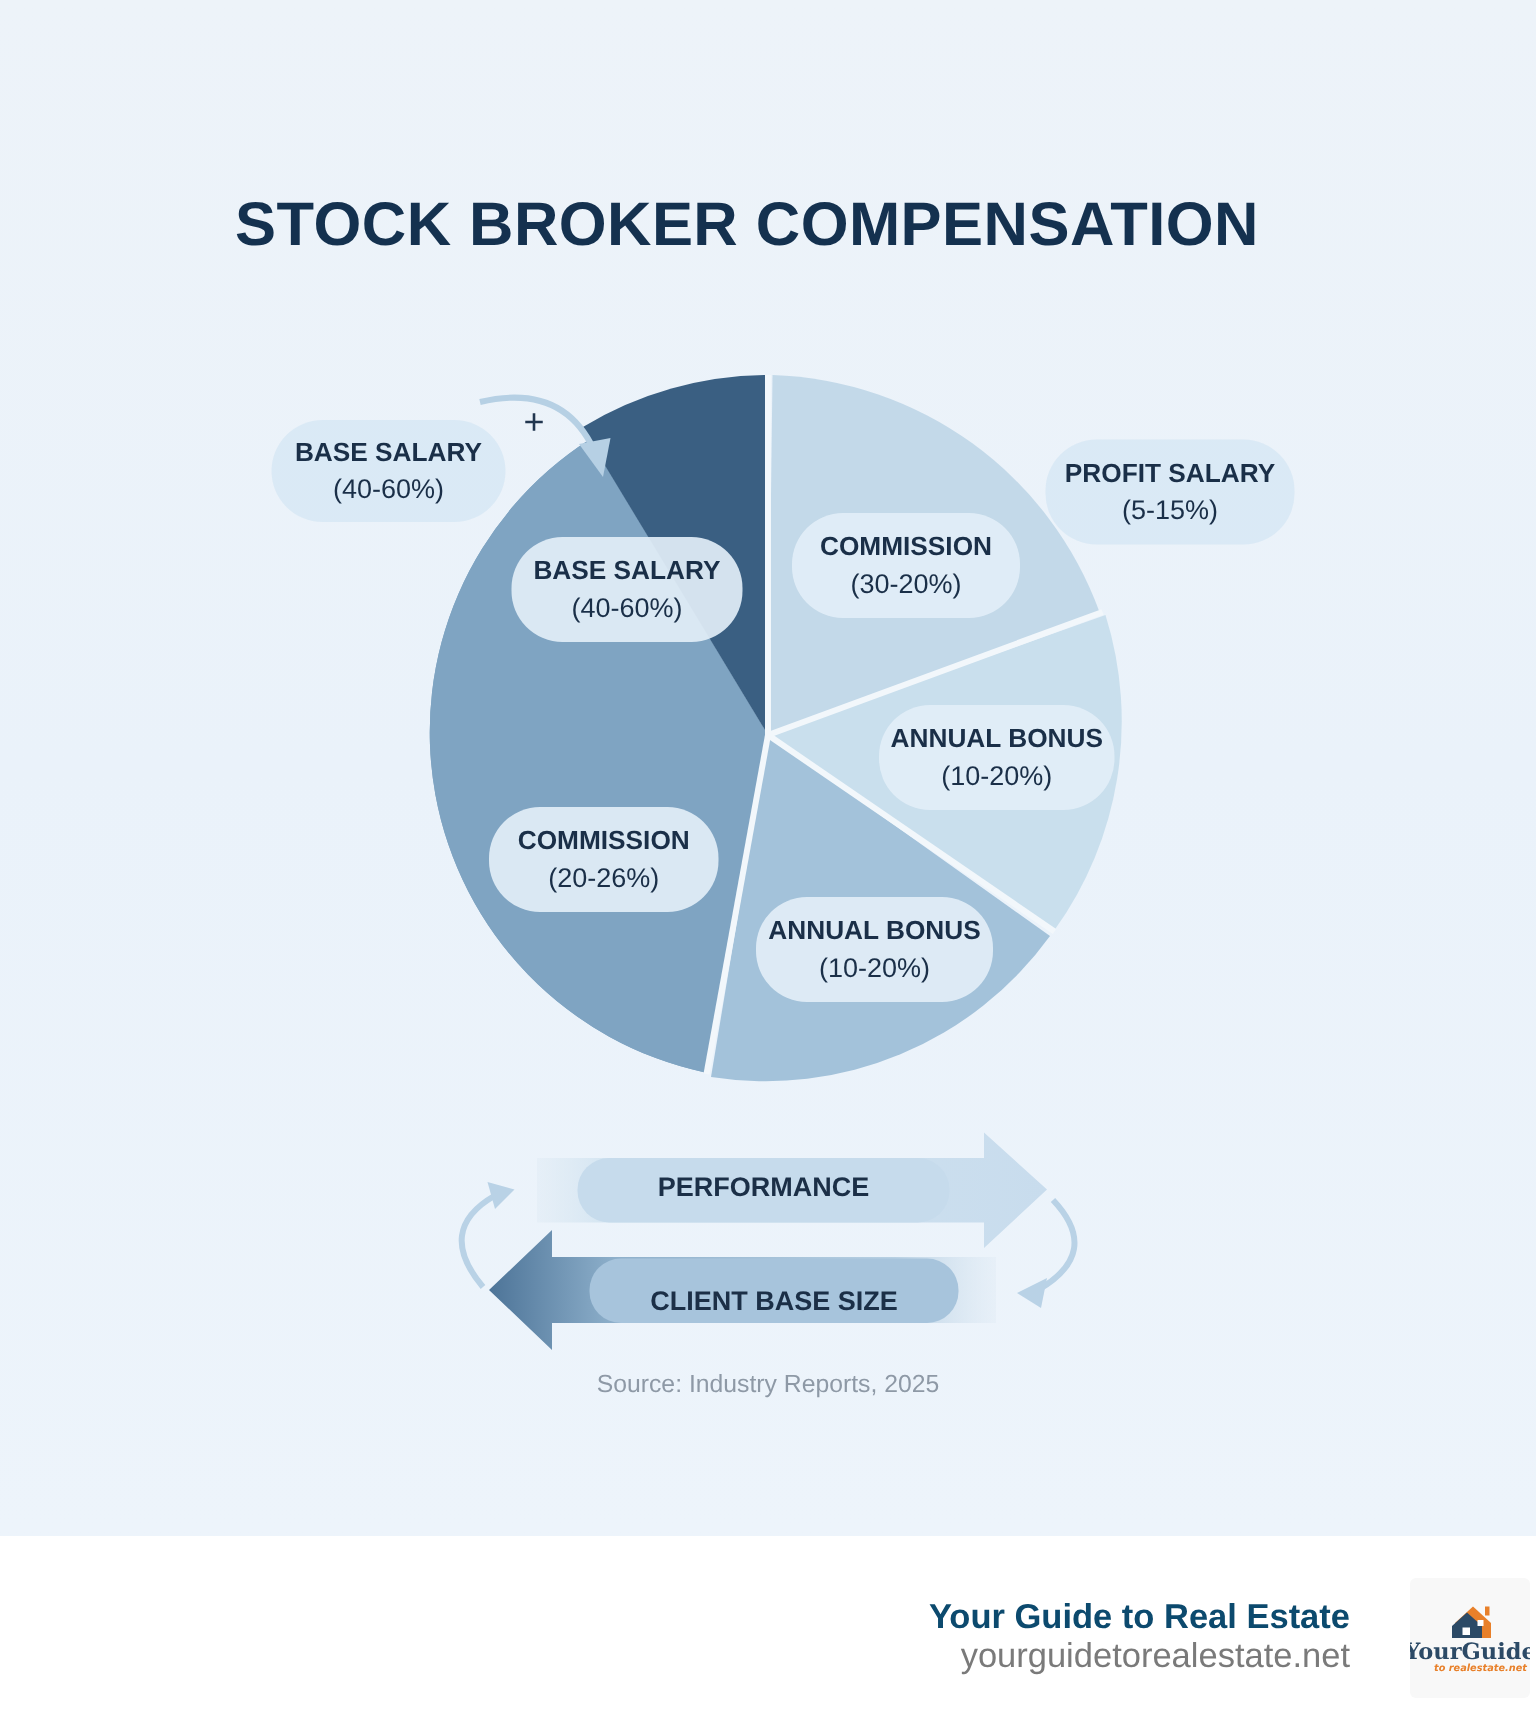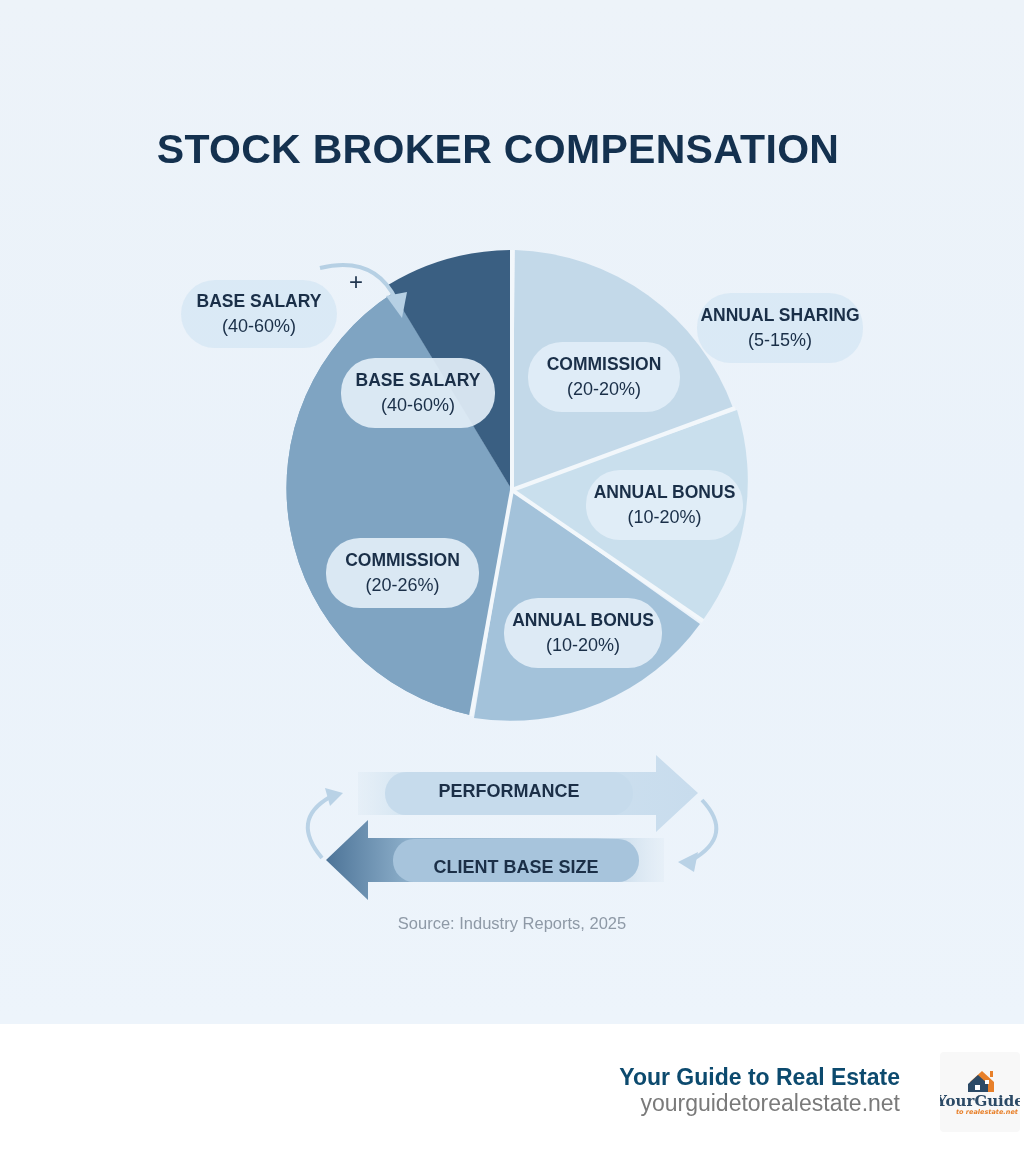--- a/index.html
+++ b/index.html
@@ -112,25 +112,25 @@
   <span class="pct">(40-60%)</span>
 </div>
 
 <div class="pill" style="left:341px; top:358px; width:154px; height:70px;">
   <span>BASE SALARY</span>
   <span class="pct">(40-60%)</span>
 </div>
 
 <div class="pill" style="left:528px; top:342px; width:152px; height:70px;">
   <span>COMMISSION</span>
-  <span class="pct">(20-20%)</span>
+  <span class="pct">(30-20%)</span>
 </div>
 
 <div class="pill outside" style="left:697px; top:293px; width:166px; height:70px;">
-  <span>ANNUAL SHARING</span>
+  <span>PROFIT SALARY</span>
   <span class="pct">(5-15%)</span>
 </div>
 
 <div class="pill" style="left:586px; top:470px; width:157px; height:70px;">
   <span>ANNUAL BONUS</span>
   <span class="pct">(10-20%)</span>
 </div>
 
 <div class="pill" style="left:504px; top:598px; width:158px; height:70px;">
   <span>ANNUAL BONUS</span>

